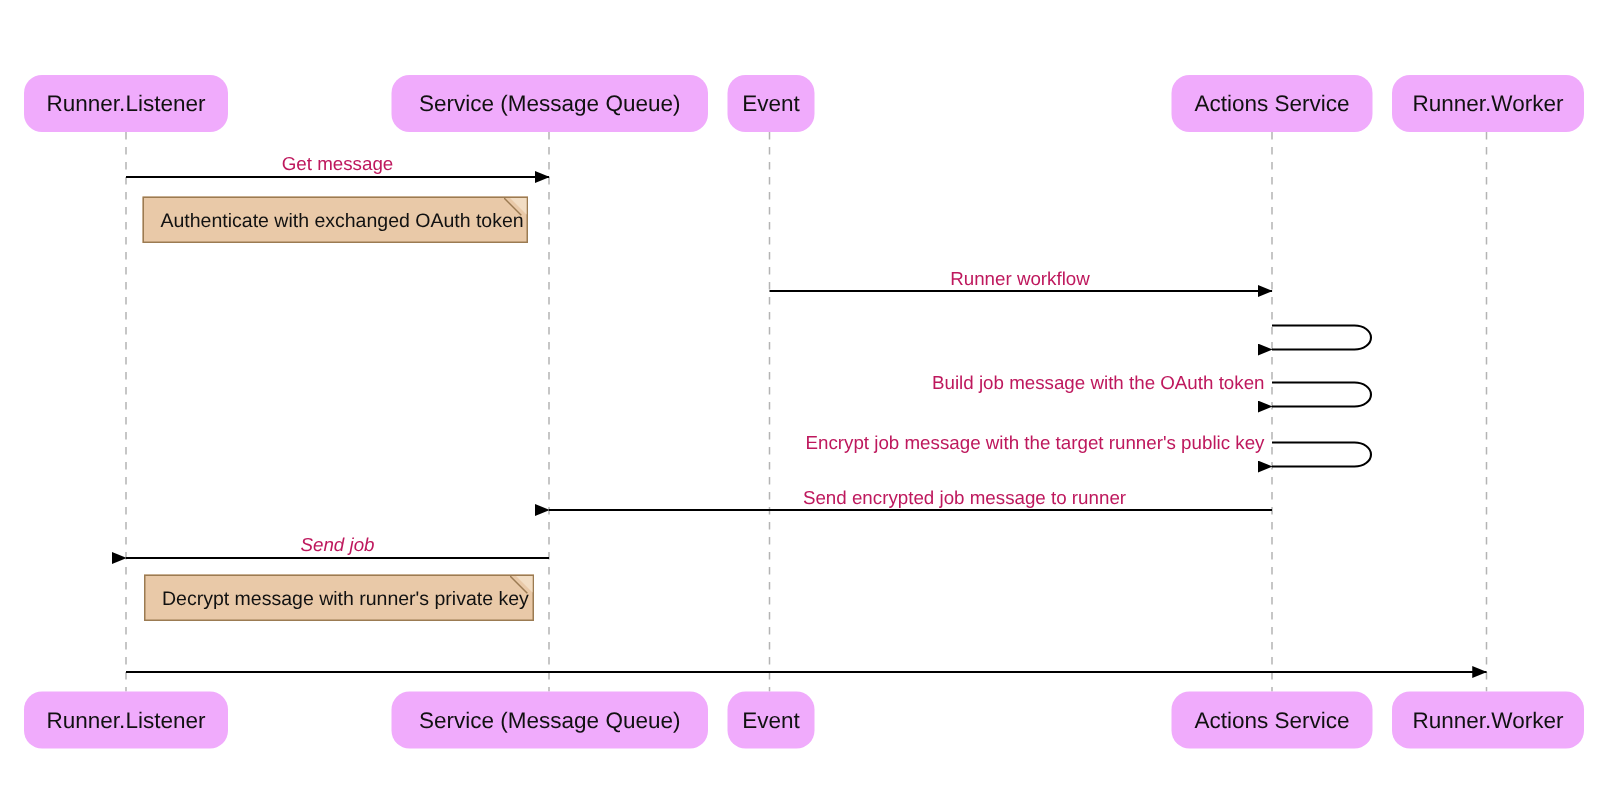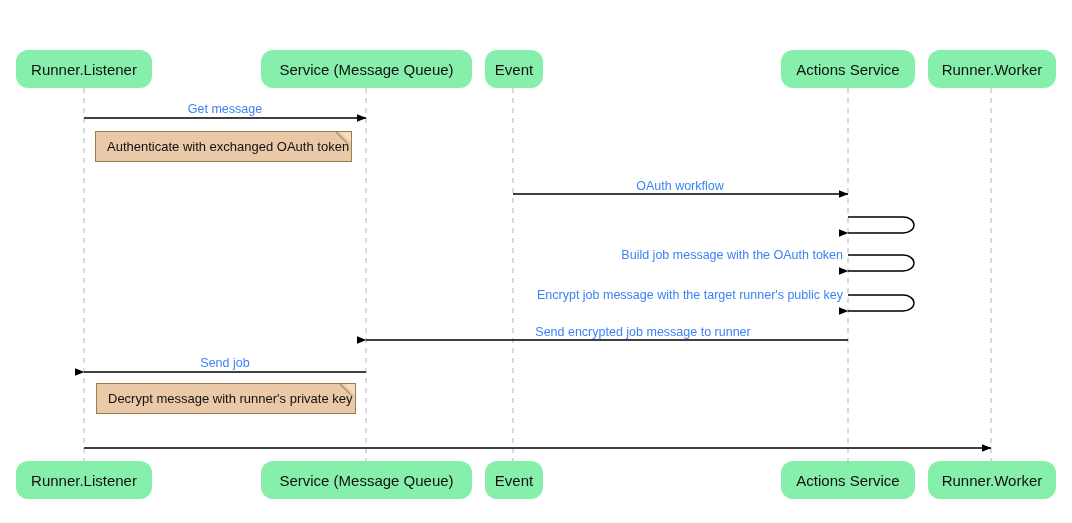--- a/index.html
+++ b/index.html
@@ -33,21 +33,21 @@
     width: 1072px;
     text-align: center;
     font-size: 14px;
     font-weight: bold;
     color: #000;
     letter-spacing: 0.1px;
   }
   .participant {
     position: absolute;
     box-sizing: border-box;
-    background: #86efac;
+    background: #f0abfc;
     border-radius: 12px;
     display: flex;
     align-items: center;
     justify-content: center;
     font-size: 15px;
     color: #111111;
     white-space: nowrap;
     height: 38px;
   }
   .note {
@@ -87,21 +87,21 @@
     height: 1px;
     background: #9b7b52;
     top: 5px;
     left: -3px;
     transform: rotate(45deg);
     transform-origin: center;
   }
   .msg-label {
     position: absolute;
     font-size: 12.5px;
-    color: #3b82f6;
+    color: #be185d;
     white-space: nowrap;
     line-height: 14px;
   }
   .msg-label.center {
     text-align: center;
     transform: translateX(-50%);
   }
   .msg-label.right {
     text-align: right;
     transform: translateX(-100%);
@@ -144,25 +144,25 @@
 
       <line x1="848" y1="340" x2="366" y2="340" stroke="#000" stroke-width="1.4" marker-end="url(#arrowhead-l)"></line>
 
       <line x1="366" y1="372" x2="84" y2="372" stroke="#000" stroke-width="1.4" marker-end="url(#arrowhead-l)"></line>
 
       <line x1="84" y1="448" x2="991" y2="448" stroke="#000" stroke-width="1.4" marker-end="url(#arrowhead-r)"></line>
     </g>
   </svg>
 
   <div class="msg-label center" style="left:225px; top:102px;">Get message</div>
-  <div class="msg-label center" style="left:680px; top:179px;">OAuth workflow</div>
+  <div class="msg-label center" style="left:680px; top:179px;">Runner workflow</div>
   <div class="msg-label right" style="left:843px; top:248px;">Build job message with the OAuth token</div>
   <div class="msg-label right" style="left:843px; top:288px;">Encrypt job message with the target runner's public key</div>
   <div class="msg-label center" style="left:607px; top:325px;margin-left:36px;">Send encrypted job message to runner</div>
-  <div class="msg-label center" style="left:225px; top:356px;">Send job</div>
+  <div class="msg-label center" style="left:225px; top:356px;font-style:italic;">Send job</div>
 
   <div class="note" style="left:95px; top:131px; width:257px;">
     <span>Authenticate with exchanged OAuth token</span>
     <span class="fold"></span>
     <span class="fold-edge"></span>
   </div>
 
   <div class="note" style="left:96px; top:383px; width:260px;">
     <span>Decrypt message with runner's private key</span>
     <span class="fold"></span>

